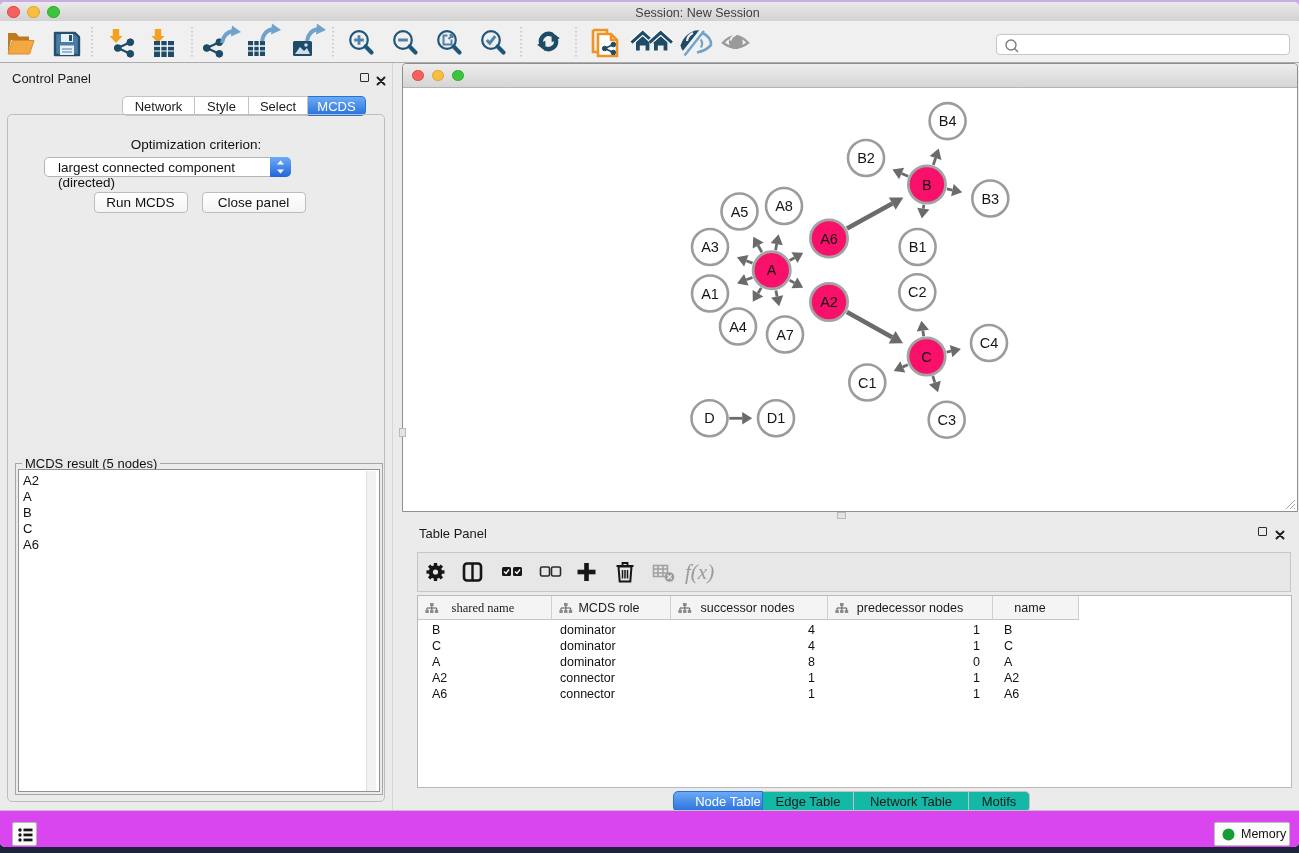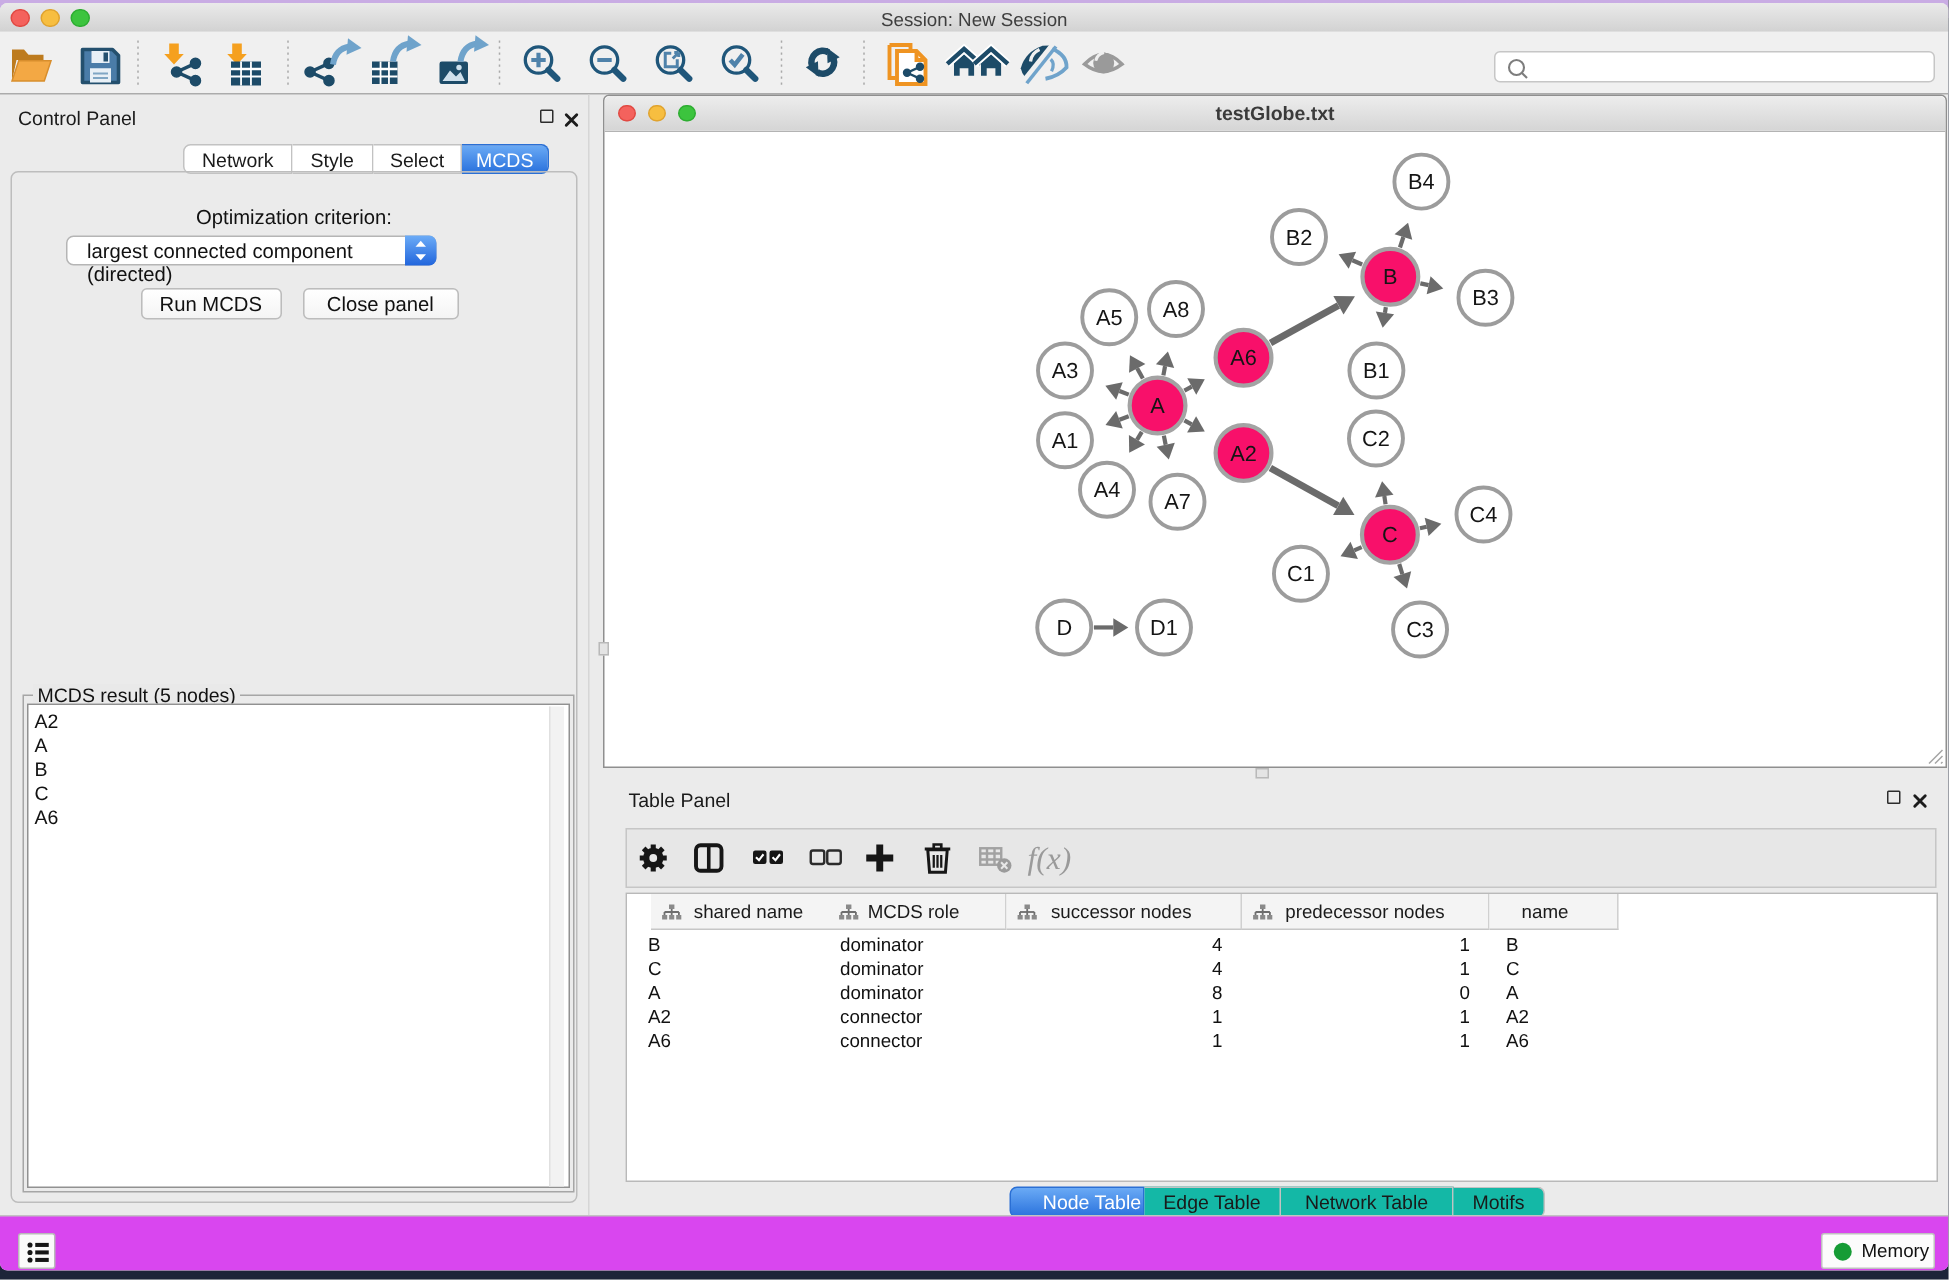--- a/index.html
+++ b/index.html
@@ -1,20 +1,20 @@
 <!DOCTYPE html>
 <html><head><meta charset="utf-8">
 <style>
 * { margin:0; padding:0; box-sizing:border-box; }
 html,body { width:1299px; height:853px; overflow:hidden; }
 body { font-family:"Liberation Sans", sans-serif; background:#1d2439; position:relative; }
 .abs { position:absolute; }
 #purple { left:0; top:0; width:1299px; height:12px; background:#c9ace4; position:absolute; }
 #win { position:absolute; left:0; top:2px; width:1299px; height:845px; background:#ebebeb; border-radius:5px; overflow:hidden; }
-#titlebar { position:absolute; left:0; top:0; width:100%; height:20px; background:linear-gradient(#eaeaea,#d2d2d2); border-bottom:1px solid #c0c0c0; }
+#titlebar { position:absolute; left:0; top:0; width:100%; height:20px; background:linear-gradient(#eaeaea,#d2d2d2); border-bottom:1px solid #c0c0c0;padding-left:48px; }
 #titlebar .title { position:absolute; width:100%; text-align:center; top:3.5px; font-size:12.5px; color:#3e3e3e; }
 .tl { position:absolute; top:3.5px; width:12.5px; height:12.5px; border-radius:50%; }
 #toolbar { position:absolute; left:0; top:19px; width:100%; height:42px; background:#f0f0f0; border-bottom:1px solid #ababab; }
 .panel-title { font-size:13px; color:#1a1a1a; }
 .floatbox { position:absolute; width:9px; height:9px; border:1.5px solid #2c2c2c; border-radius:1px; }
 #searchbox { position:absolute; left:996px; top:31.5px; width:294px; height:21px; background:#fff; border:1px solid #c6c6c6; border-radius:4px; }
 
 #cp-tabs { position:absolute; left:78px; top:94px; height:20px; display:flex; font-size:13px;padding-left:44px; }
 #cp-tabs .seg { background:#fff; border:1px solid #c2c2c2; border-left:none; color:#1a1a1a; display:flex; align-items:center; justify-content:center; }
 #cp-tabs .seg.first { border-left:1px solid #c2c2c2; border-radius:5px 0 0 5px; }
@@ -227,21 +227,20 @@
     <div id="mcds-scroll"></div>
     <div style="padding:3px 0 0 4px;line-height:16px;">A2<br>A<br>B<br>C<br>A6</div>
   </div>
 </div>
 
 <div id="netwin">
   <div id="net-title">
     <div class="tl2" style="left:9px;background:#f4625d;border:0.5px solid #e14942;"></div>
     <div class="tl2" style="left:29px;background:#f7be40;border:0.5px solid #e0a32e;"></div>
     <div class="tl2" style="left:49px;background:#3cc43e;border:0.5px solid #2dad31;"></div>
-    <div class="title">testGlobe.txt</div>
   </div>
   <div style="position:absolute;left:0;top:24px;width:894px;height:423px;overflow:hidden;">
   <svg width="896" height="423" style="position:absolute;left:0;top:0">
 <line x1="349.5" y1="189.5" x2="343.3" y2="191.8" stroke="#6b6b6b" stroke-width="2.8"></line>
 <polygon points="334.0,195.4 341.1,186.0 345.5,197.6" fill="#6b6b6b"></polygon>
 <line x1="386.6" y1="192.2" x2="391.4" y2="194.9" stroke="#6b6b6b" stroke-width="2.8"></line>
 <polygon points="400.2,199.7 388.4,200.3 394.4,189.5" fill="#6b6b6b"></polygon>
 <line x1="349.5" y1="175.1" x2="343.3" y2="172.7" stroke="#6b6b6b" stroke-width="2.8"></line>
 <polygon points="333.9,169.2 345.5,166.9 341.1,178.5" fill="#6b6b6b"></polygon>
 <line x1="358.2" y1="199.9" x2="355.0" y2="205.2" stroke="#6b6b6b" stroke-width="2.8"></line>
@@ -372,21 +371,21 @@
         <line x1="236.5" y1="17" x2="250.5" y2="17"></line>
         <line x1="236.5" y1="21" x2="250.5" y2="21"></line>
         <line x1="241" y1="13.5" x2="241" y2="24.5"></line>
         <line x1="246" y1="13.5" x2="246" y2="24.5"></line>
       </g>
       <circle cx="252.5" cy="25" r="4.8" fill="#9b9b9b"></circle>
       <path d="M250.4 22.9 L254.6 27.1 M254.6 22.9 L250.4 27.1" stroke="#e7e7e7" stroke-width="1.4"></path>
       <text x="268" y="27" font-family="Liberation Serif, serif" font-style="italic" font-size="21" fill="#9a9a9a">f(x)</text>
     </svg>
 <div id="tp-table">
-      <div class="th" style="left:16px;width:134px;">
+      <div class="th" style="left:0px;width:134px;font-family:Liberation Serif, serif;">
         <span style="position:absolute;left:7px;top:6px;"><svg width="14" height="12">
             <g stroke="#6e6e6e" stroke-width="1.2" fill="#8a8a8a">
 <rect x="5" y="1" width="3.6" height="3" fill="#8a8a8a" stroke="none"></rect>
 <line x1="6.8" y1="4" x2="6.8" y2="6"></line>
               <line x1="2" y1="6" x2="11.6" y2="6"></line>
 <line x1="2" y1="6" x2="2" y2="8"></line>
               <line x1="6.8" y1="6" x2="6.8" y2="8"></line>
               <line x1="11.6" y1="6" x2="11.6" y2="8"></line>
 <rect x="0.4" y="8" width="3.4" height="3" stroke="none"></rect>
               <rect x="5.1" y="8" width="3.4" height="3" stroke="none"></rect>

